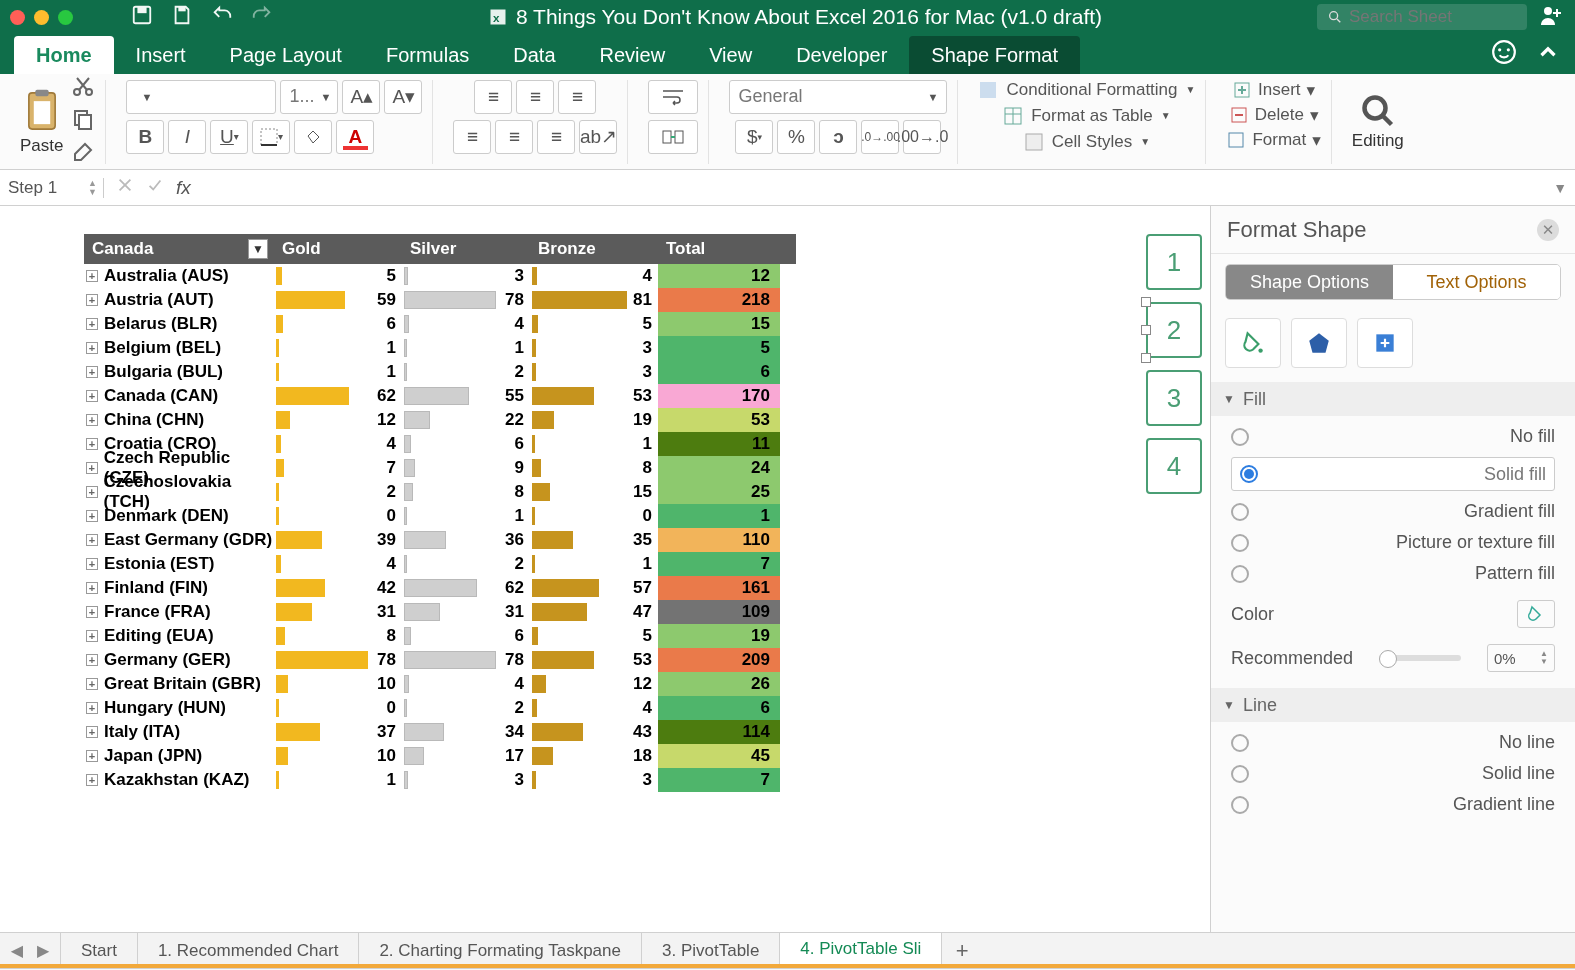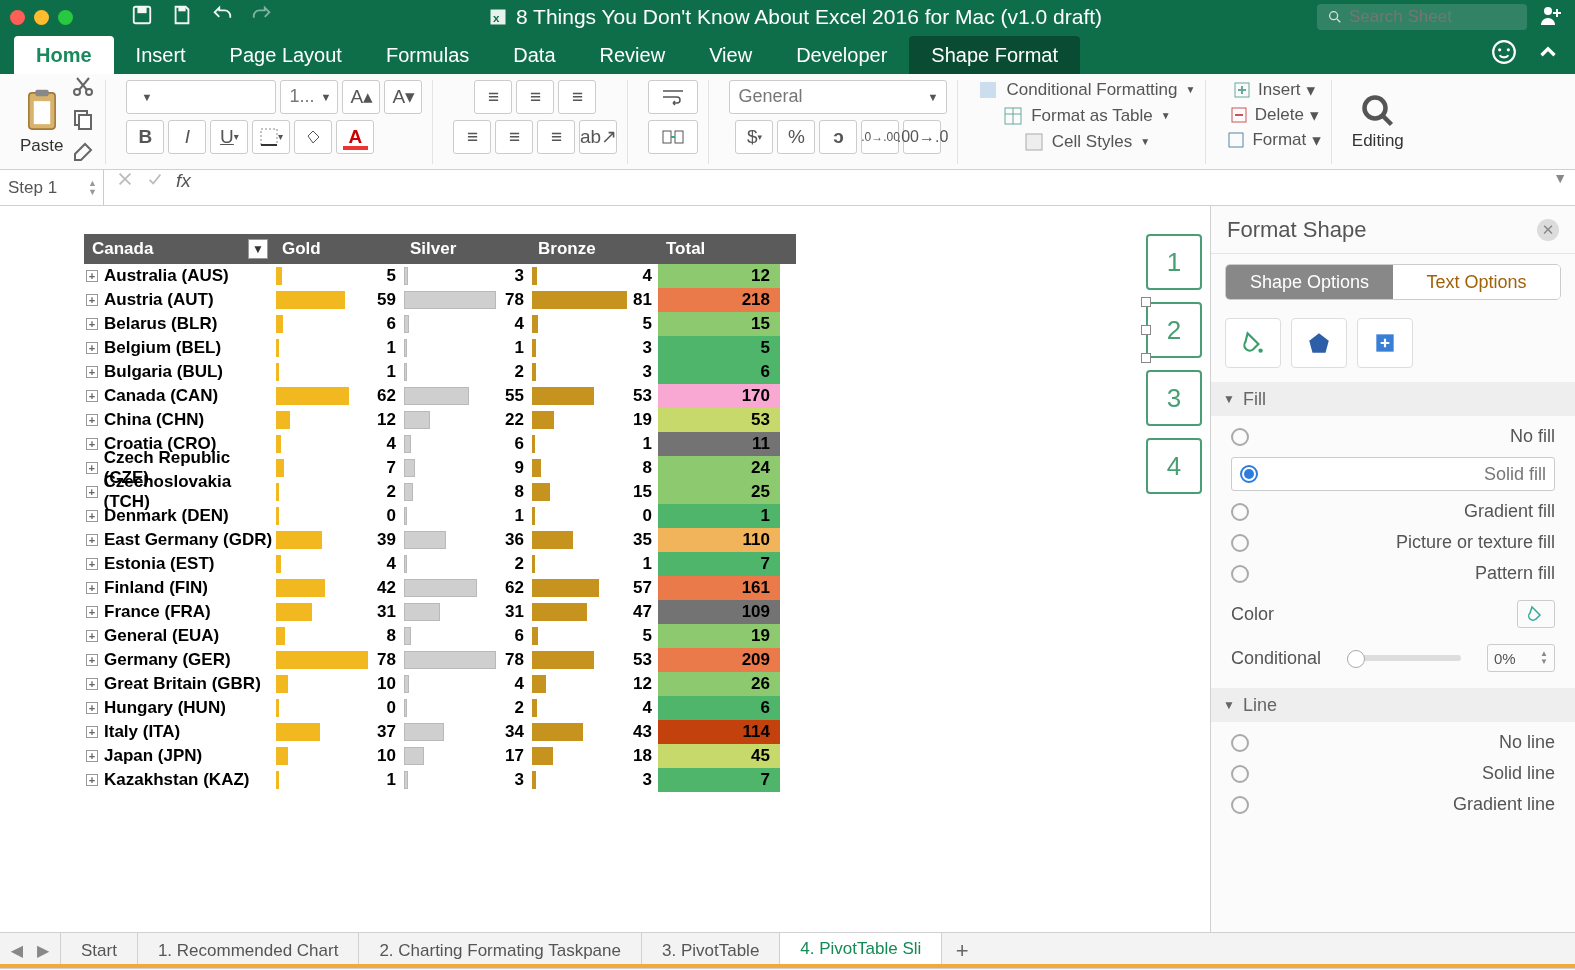--- a/index.html
+++ b/index.html
@@ -42,21 +42,21 @@
 .stylegrp { display:flex; flex-direction:column; gap:6px; font-size:17px; color:#555; }
 .stylegrp div { display:flex; align-items:center; gap:8px; cursor:pointer; }
 .stylegrp svg { width:20px; height:20px; fill:#6fa1d6; }
 .actiongrp { display:flex; flex-direction:column; gap:4px; font-size:17px; color:#555; }
 .actiongrp div { display:flex; align-items:center; gap:6px; }
 .actiongrp svg { width:20px; height:20px; }
 .editing-col { display:flex; flex-direction:column; align-items:center; gap:2px; }
 .editing-col svg { width:36px; height:36px; fill:#555; }
 
 
-.fbar { height:36px; border-bottom:1px solid #d0d0d0; display:flex; padding:0 8px; gap:12px; color:#555; }
+.fbar { height:36px; border-bottom:1px solid #d0d0d0; display:flex; align-items:center; padding:0 8px; gap:12px; color:#555; }
 .namebox { width:96px; border-right:1px solid #ccc; padding-right:6px; display:flex; align-items:center; justify-content:space-between; }
 .namebox .spin { display:flex; flex-direction:column; font-size:9px; line-height:9px; color:#999; }
 .fbar svg { width:18px; height:18px; fill:#aaa; }
 .fx { font-style:italic; font-size:19px; margin-right:6px; }
 .fbar-caret { margin-left:auto; font-size:14px; color:#888; }
 
 
 .main { display:flex; height: 726px; }
 .sheet { flex:1; position:relative; padding:28px 0 0 84px; overflow:hidden; }
 .table { width:712px; }
@@ -527,21 +527,21 @@
               <span class="num">4</span>
             </div>
             <div class="cell-bar">
               <div class="bar silver" style="width:7.0588235294117645px"></div>
               <span class="num">6</span>
             </div>
             <div class="cell-bar">
               <div class="bar bronze" style="width:3px"></div>
               <span class="num">1</span>
             </div>
-            <div class="cell-total" style="background:#737373">11</div>
+            <div class="cell-total" style="background:#4d7c0f">11</div>
           </div>
           <div class="trow">
             <div class="cell-nation">
               <span class="exp">+</span>
               <span>Czech Republic (CZE)</span>
             </div>
             <div class="cell-bar">
               <div class="bar gold" style="width:8.235294117647058px"></div>
               <span class="num">7</span>
             </div>
@@ -665,21 +665,21 @@
             </div>
             <div class="cell-bar">
               <div class="bar bronze" style="width:55.294117647058826px"></div>
               <span class="num">47</span>
             </div>
             <div class="cell-total" style="background:#737373">109</div>
           </div>
           <div class="trow">
             <div class="cell-nation">
               <span class="exp">+</span>
-              <span>General (EUA)</span>
+              <span>Editing (EUA)</span>
             </div>
             <div class="cell-bar">
               <div class="bar gold" style="width:9.411764705882353px"></div>
               <span class="num">8</span>
             </div>
             <div class="cell-bar">
               <div class="bar silver" style="width:7.0588235294117645px"></div>
               <span class="num">6</span>
             </div>
             <div class="cell-bar">
@@ -755,21 +755,21 @@
               <span class="num">37</span>
             </div>
             <div class="cell-bar">
               <div class="bar silver" style="width:40px"></div>
               <span class="num">34</span>
             </div>
             <div class="cell-bar">
               <div class="bar bronze" style="width:50.588235294117645px"></div>
               <span class="num">43</span>
             </div>
-            <div class="cell-total" style="background:#c2410c">114</div>
+            <div class="cell-total" style="background:#4d7c0f">114</div>
           </div>
           <div class="trow">
             <div class="cell-nation">
               <span class="exp">+</span>
               <span>Japan (JPN)</span>
             </div>
             <div class="cell-bar">
               <div class="bar gold" style="width:11.76470588235294px"></div>
               <span class="num">10</span>
             </div>
@@ -873,21 +873,21 @@
         </div>
         <div class="ctrl-row">
           <span>Color</span>
           <div class="color-swatch">
             <svg width="20" height="18" viewBox="0 0 20 18">
               <path d="M6 2l8 8-4 4a4 4 0 01-6-6z" fill="none" stroke="#3a9" stroke-width="1.5"></path>
             </svg>
           </div>
         </div>
         <div class="ctrl-row">
-          <span>Conditional</span>
+          <span>Recommended</span>
           <div class="slider"></div>
           <div class="numbox">0%<span class="spin">▲<br>▼</span></div>
         </div>
       </div>
     <div class="section-hd">
         <span class="tri">▼</span>
         <span>Line</span>
       </div>
     <div class="opts" id="line-opts">
         <div class="radio">

